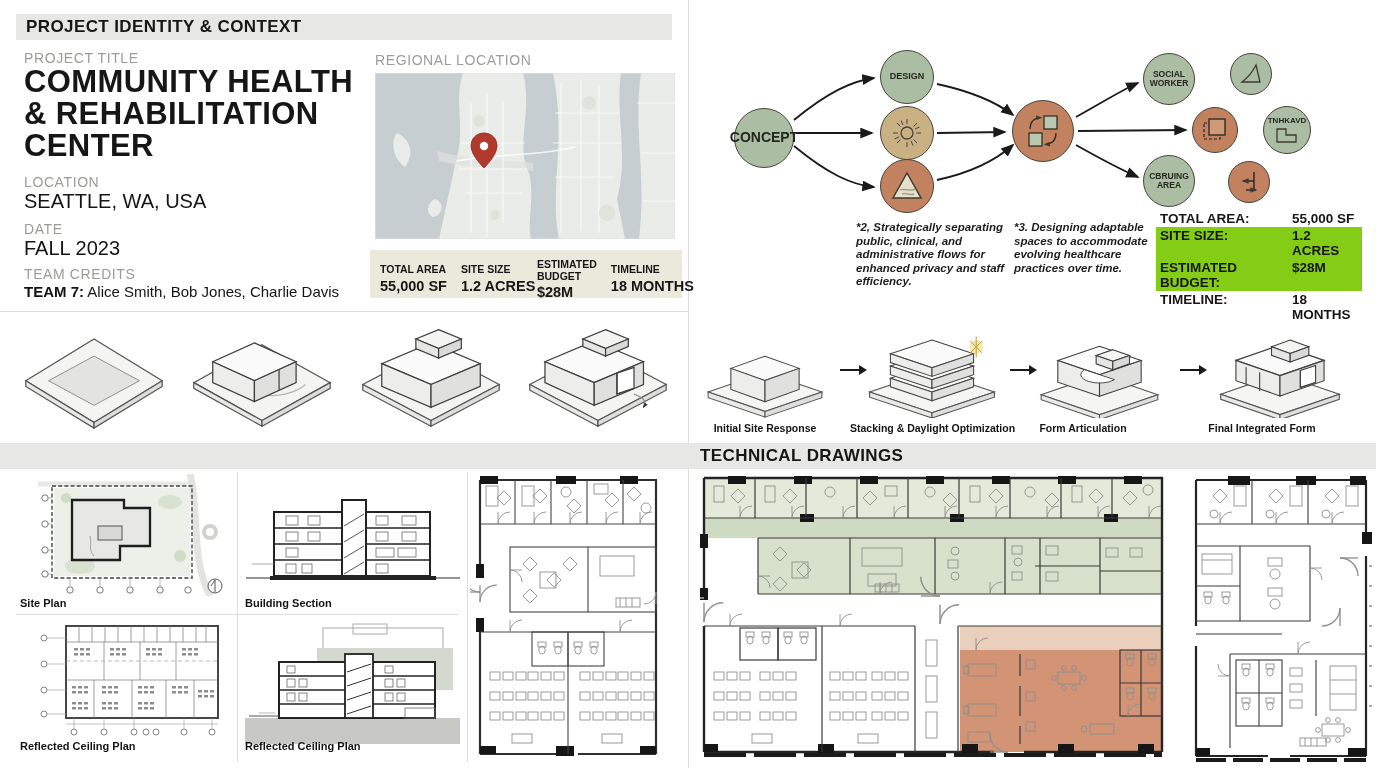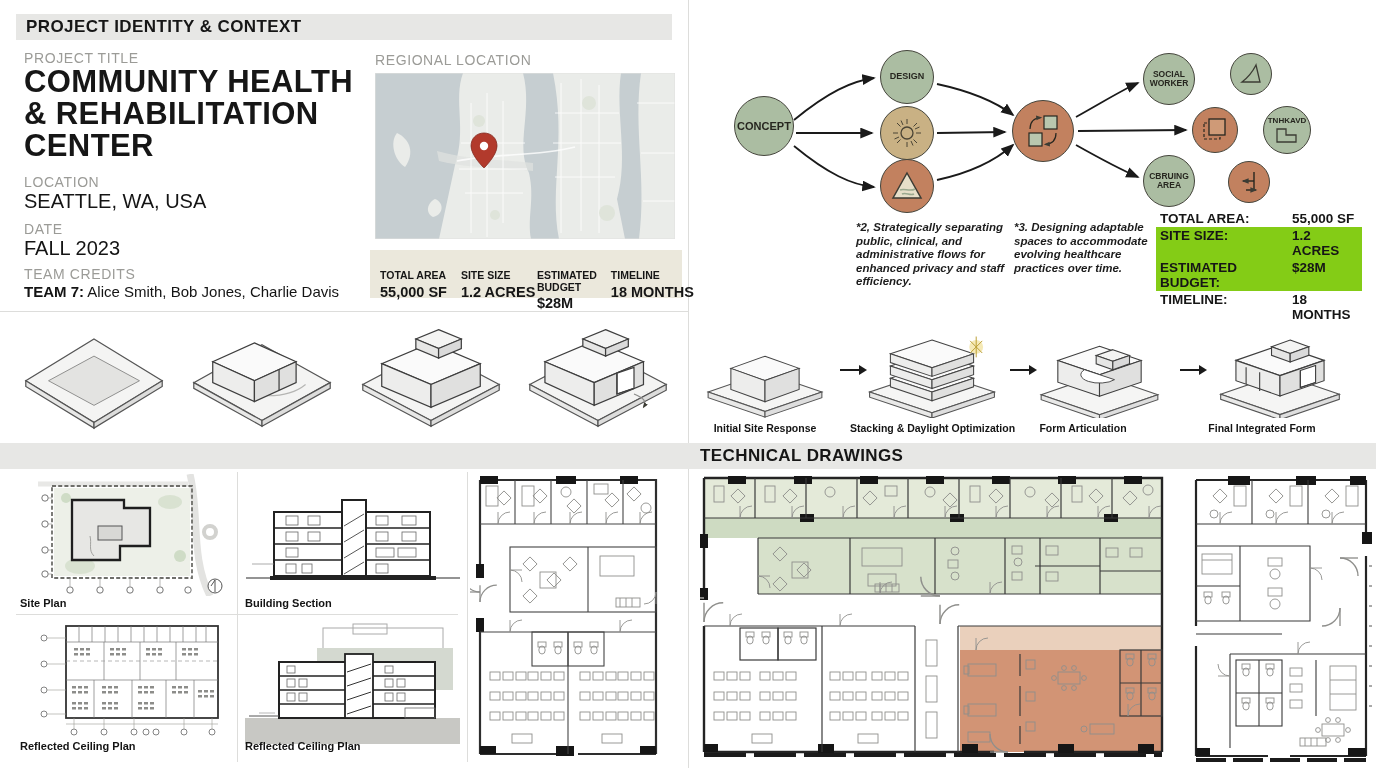--- a/index.html
+++ b/index.html
@@ -14,21 +14,21 @@
   .cnode{position:absolute;border-radius:50%;border:1.5px solid #45453c;box-sizing:border-box;
     display:flex;flex-direction:column;align-items:center;justify-content:center;text-align:center;
     font-weight:bold;color:#26261f;line-height:1.1}
   .sage{background:#abbda2}.tan{background:#c9b184}.terra{background:#c2815f}
   .anno{position:absolute;font-style:italic;font-weight:bold;font-size:11.5px;line-height:1.18;color:#1c1c1c}
   .rstats{position:absolute;left:1156px;top:210px;width:206px}
   .rstat-row{display:grid;grid-template-columns:132px 1fr;font-size:13.5px;font-weight:bold;
     padding:1px 4px;line-height:15px}
   .shade{background:#84cc16}
   .statstrip{position:absolute;left:370px;top:250px;width:312px;height:48px;background:#ebe8dc;
-    display:flex;box-sizing:border-box;padding:20px 8px 4px 10px;gap:14px}
+    display:flex;box-sizing:border-box;padding:9px 8px 4px 10px;gap:14px}
   .scol{display:flex;flex-direction:column}
   .slab{font-size:10.5px;font-weight:bold;line-height:1.1;display:flex;align-items:flex-end;height:24px}
   .sval{font-size:14.5px;font-weight:bold;margin-top:2px;white-space:nowrap}
   .plabel{position:absolute;font-size:10.5px;font-weight:bold;color:#141414;text-align:center;white-space:nowrap}
   .tlabel{position:absolute;font-size:11px;font-weight:bold;color:#141414;white-space:nowrap}
   .vline,.hline{position:absolute;background:#dddddb}
   svg{display:block}
 </style>
 </head>
 <body>
@@ -177,21 +177,21 @@
       <path d="M106,106 C140,134 164,145 186,147" marker-end="url(#ah)"></path>
       <path d="M249,44 C286,52 308,62 325,75" marker-end="url(#ah)"></path>
       <path d="M249,93 L317,92" marker-end="url(#ah)"></path>
       <path d="M249,140 C286,132 308,120 325,105" marker-end="url(#ah)"></path>
       <path d="M388,77 C420,59 436,49 450,43" marker-end="url(#ah)"></path>
       <path d="M390,91 L498,90" marker-end="url(#ah)"></path>
       <path d="M388,105 C420,123 436,131 450,137" marker-end="url(#ah)"></path>
     </g>
   </svg>
 
-  <div class="cnode sage" style="left:734px;top:96px;width:60px;height:60px;font-size:11px">
+  <div class="cnode sage" style="left:734px;top:108px;width:60px;height:60px;font-size:14px">
     <span>CONCEPT</span>
   </div>
   <div class="cnode sage" style="left:880px;top:50px;width:54px;height:54px;font-size:9px">
     <span>DESIGN</span>
   </div>
   <div class="cnode tan" style="left:880px;top:106px;width:54px;height:54px">
     <svg width="34" height="34" viewBox="0 0 34 34">
       <circle cx="17" cy="17" r="6" fill="none" stroke="#4a4435" stroke-width="1.3"></circle>
       <g stroke="#4a4435" stroke-width="1">
         <line x1="17" y1="3" x2="17" y2="8"></line>

